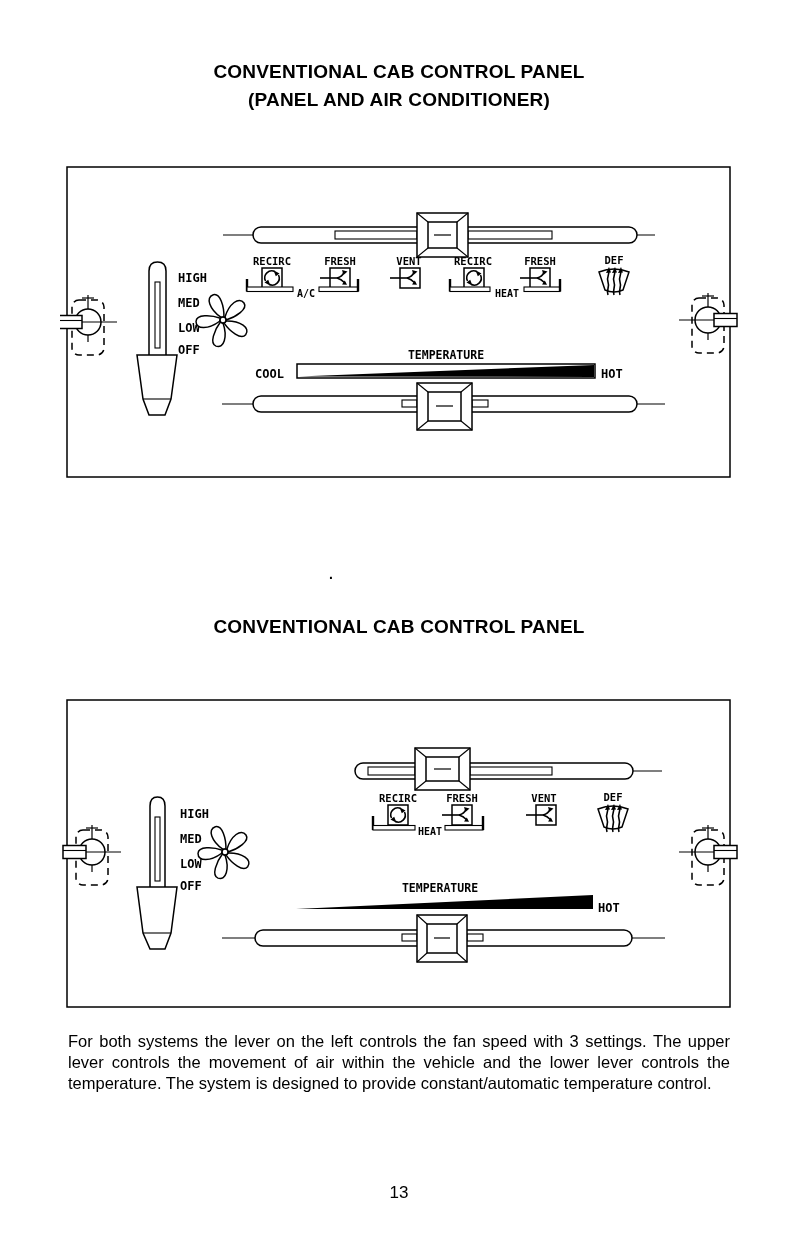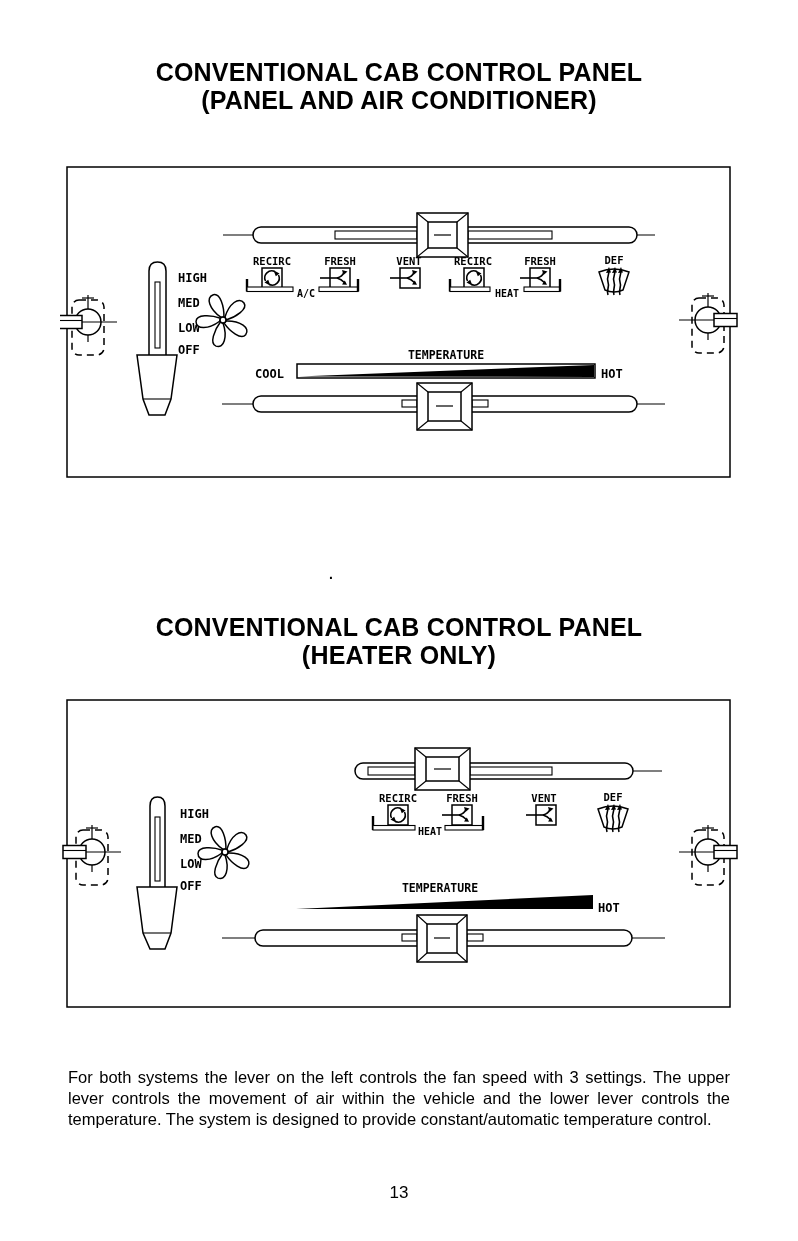--- a/index.html
+++ b/index.html
@@ -1,22 +1,22 @@
 <!DOCTYPE html>
 <html><head>
 <meta charset="utf-8">
 <style>
   html,body{margin:0;padding:0;background:#e8e8e8;}
   .page{position:relative;width:798px;height:1241px;background:#ffffff;
         font-family:"Liberation Sans",sans-serif;color:#000;overflow:hidden;}
   .title{position:absolute;left:0;width:798px;text-align:center;
-         font-weight:bold;font-size:25px;line-height:28px;letter-spacing:.2px;}
+         font-weight:bold;font-size:19px;line-height:28px;letter-spacing:.2px;}
   #title1{top:58px;}
   #title2{top:613px;}
-  .bodytext{position:absolute;left:68px;top:1050px;width:662px;
+  .bodytext{position:absolute;left:68px;top:1014px;width:662px;
             font-size:16.5px;line-height:21.4px;text-align:justify;}
   .pagenum{position:absolute;left:0;top:1183px;width:798px;text-align:center;
            font-size:17px;}
   .artifact{position:absolute;left:329px;top:566px;font-size:14px;font-weight:bold;}
   svg{position:absolute;}
   #svg1{left:60px;top:160px;}
   #svg2{left:60px;top:697px;}
   svg text{font-family:"DejaVu Sans Mono",monospace;font-weight:bold;fill:#000;}
   .mode{font-size:10.5px;text-anchor:middle;}
   .grp{font-size:10px;text-anchor:middle;}
@@ -211,21 +211,20 @@
       <line x1="-29" y1="0" x2="29" y2="0" class="ln"></line>
       <rect x="6" y="-6.5" width="23" height="13" class="wf"></rect>
       <line x1="6" y1="-1.5" x2="29" y2="-1.5" class="thin"></line>
     </g>
   </svg>
 
   <div class="artifact">.</div>
 
   <div class="title" id="title2">
     <div>CONVENTIONAL CAB CONTROL PANEL</div>
-    <div>(HEATER ONLY)</div>
   </div>
 
   <svg id="svg2" width="680" height="315" viewBox="0 0 680 315">
 
     <rect x="7" y="3" width="663" height="307" class="ol"></rect>
 
     <g>
       <line x1="298" y1="74" x2="602" y2="74" class="ln"></line>
       <rect x="295" y="66" width="278" height="16" rx="8" class="wf"></rect>
       <rect x="308" y="70" width="47" height="8" class="thin"></rect>

